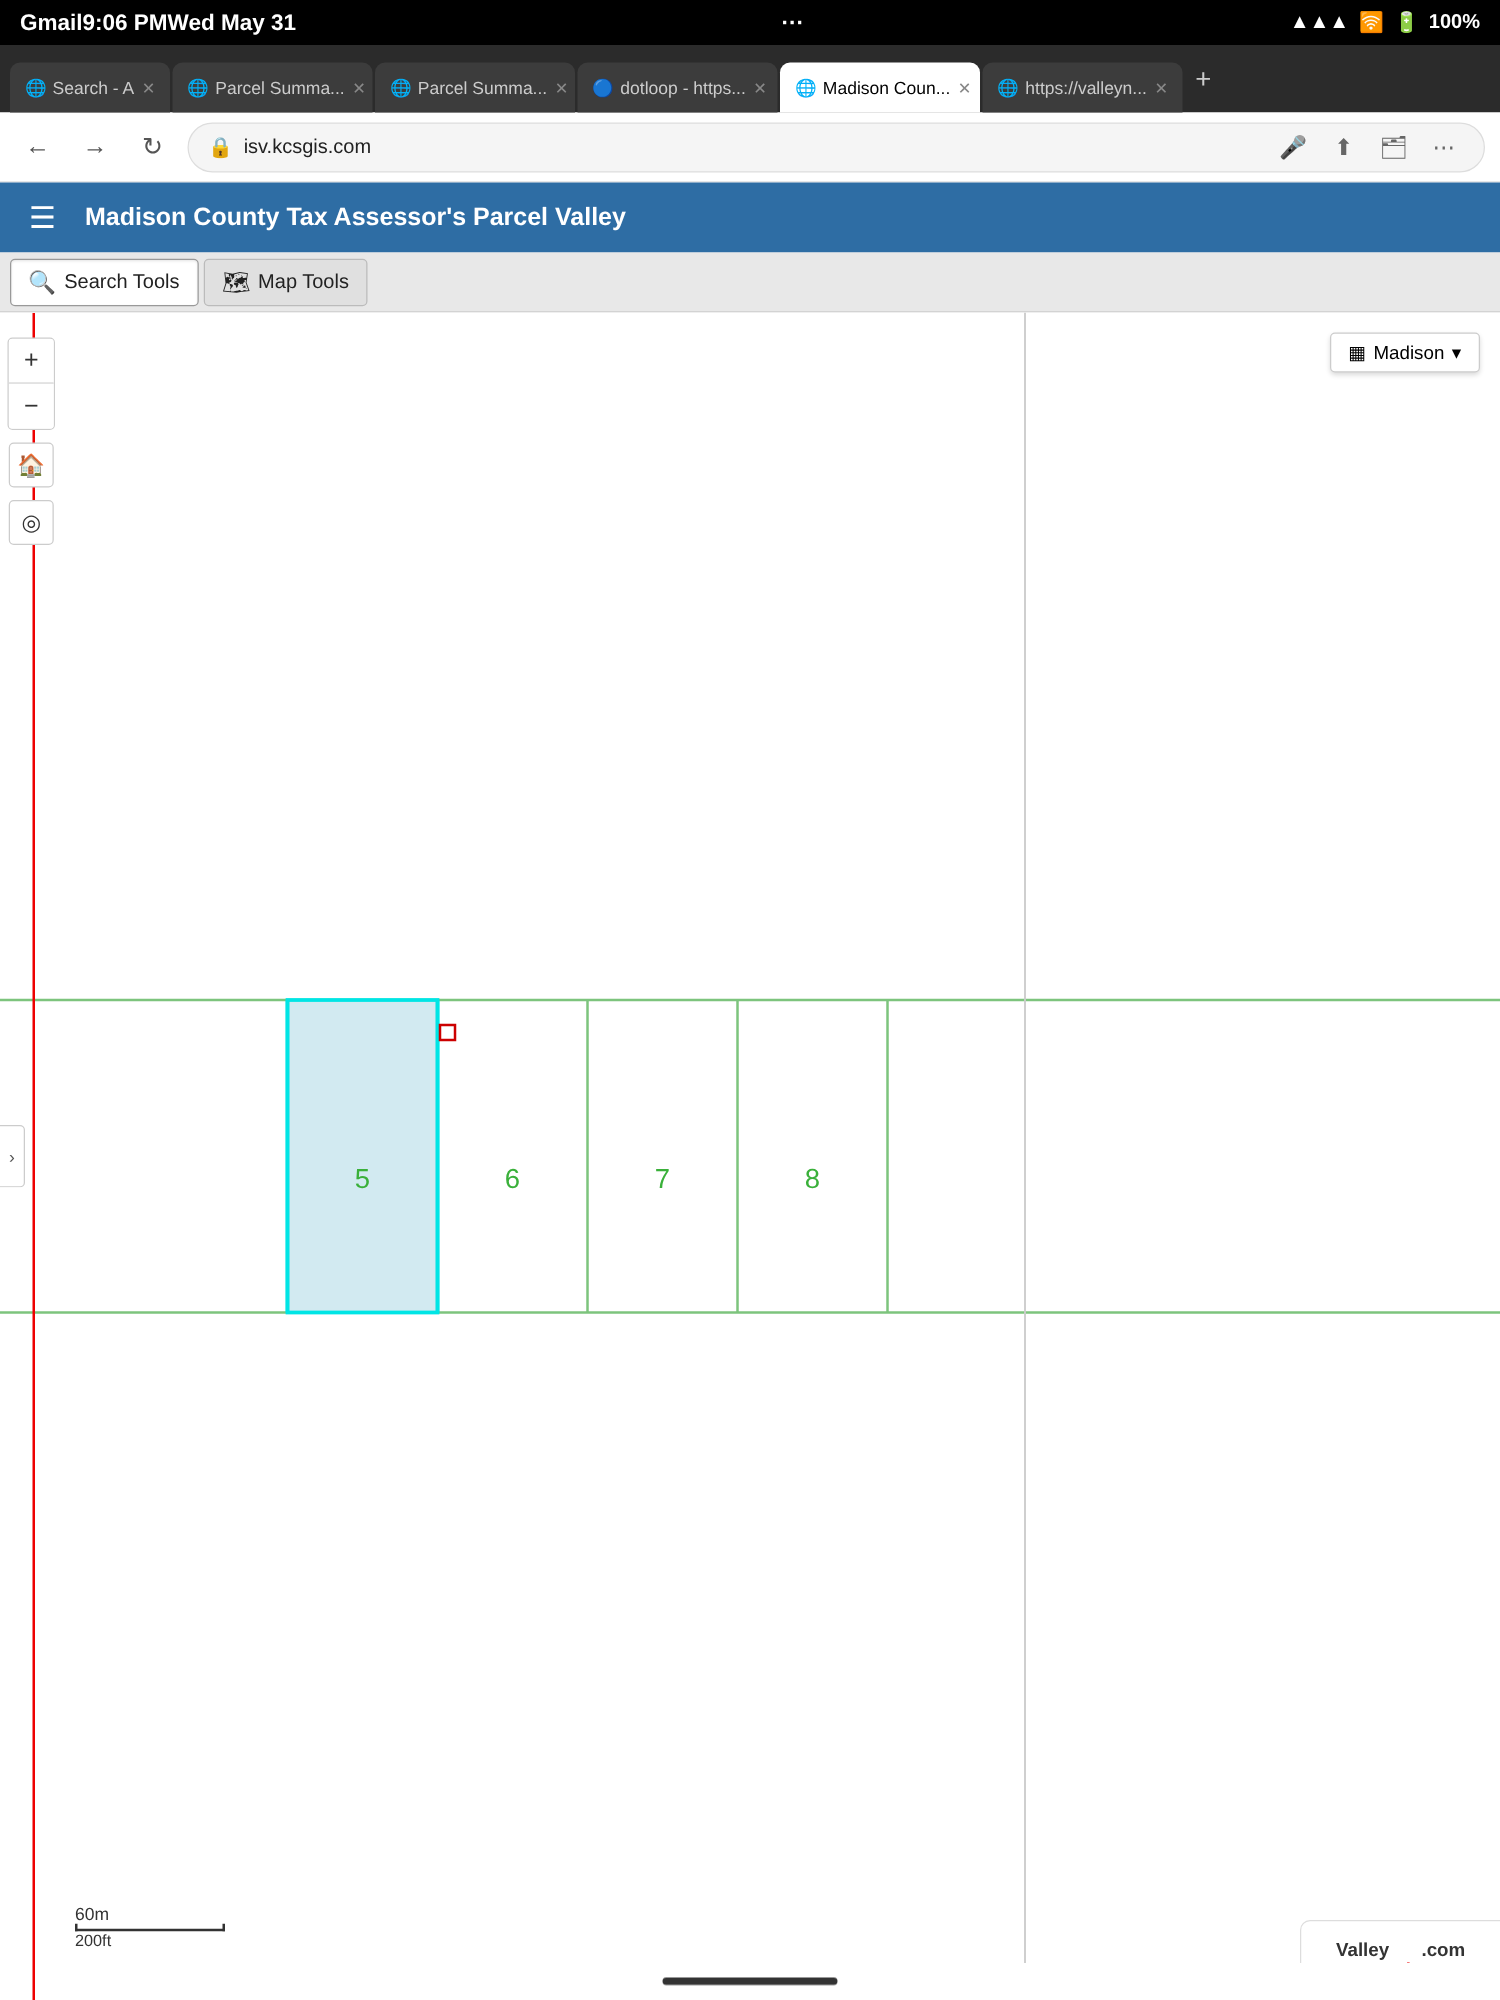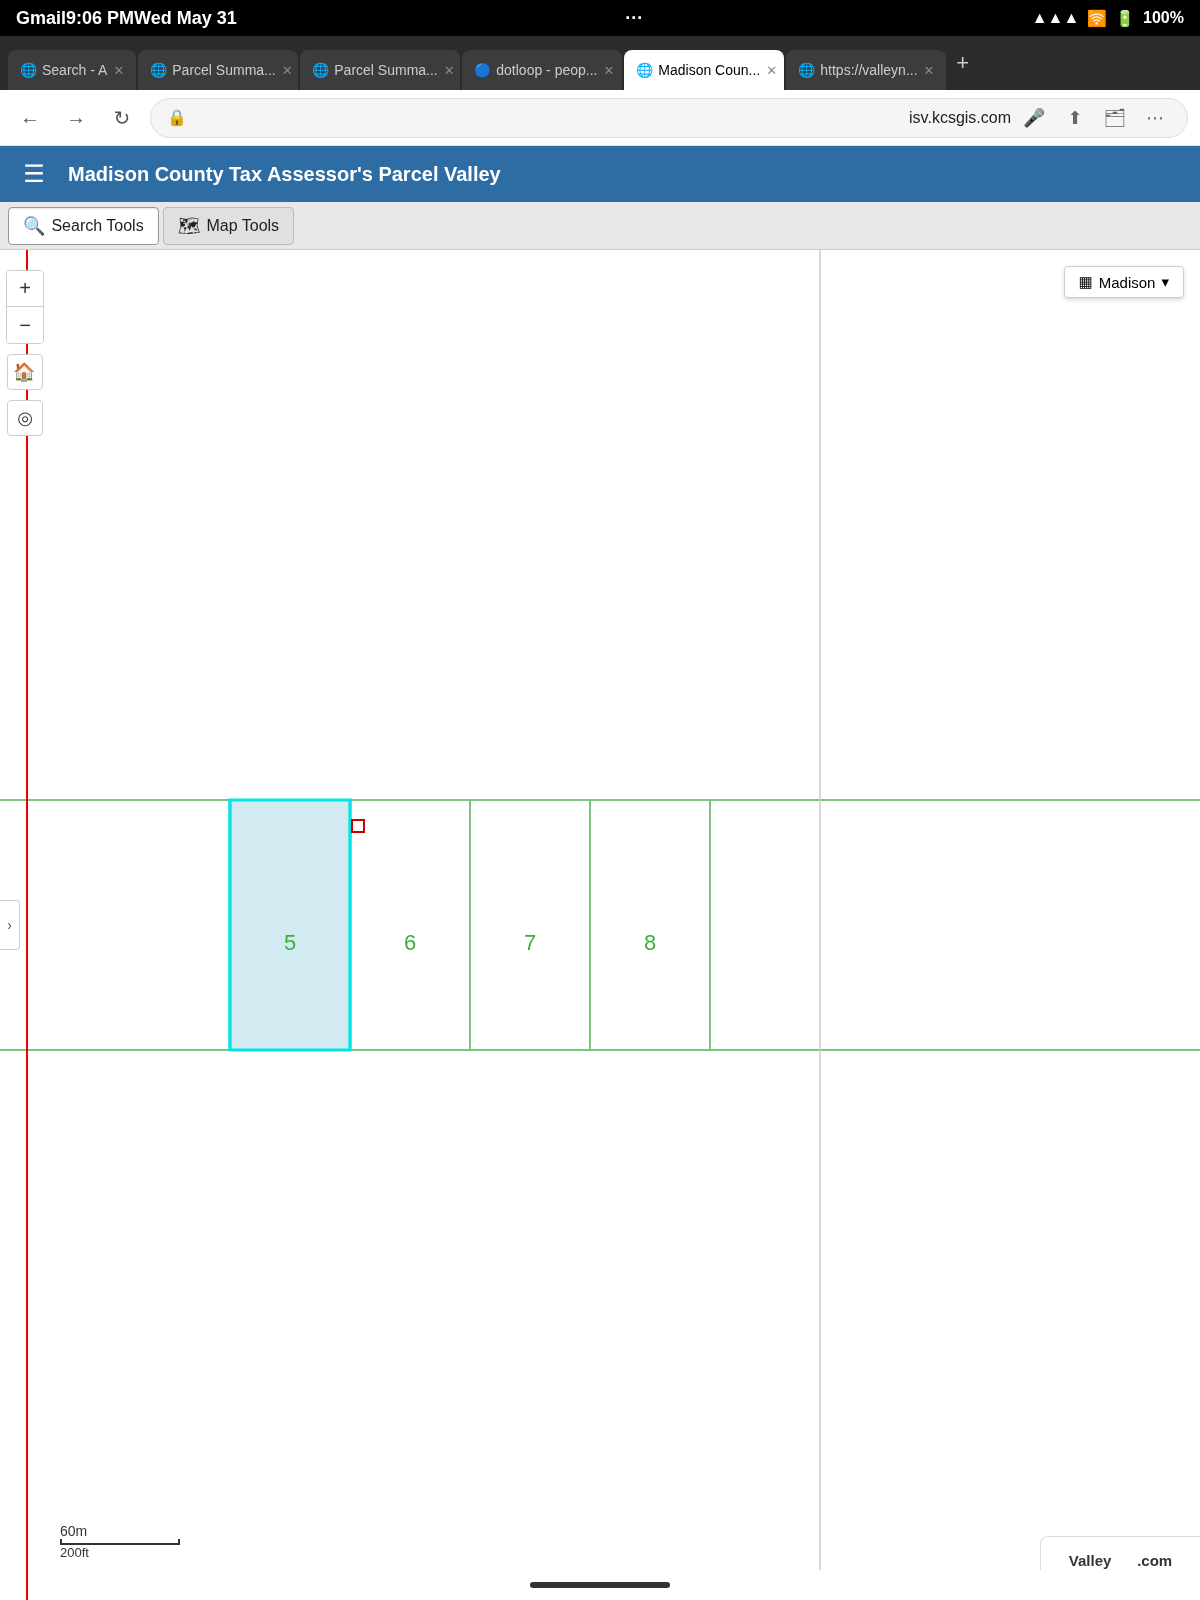--- a/index.html
+++ b/index.html
@@ -103,21 +103,21 @@
       display: flex;
       align-items: center;
       padding: 0 16px;
       height: 40px;
       gap: 8px;
     }
     .address-text {
       flex: 1;
       font-size: 16px;
       color: #222;
-      text-align: right;
+      text-align: left;
     }
     .address-icons { display: flex; gap: 8px; align-items: center; }
     .addr-icon-btn {
       background: none; border: none; cursor: pointer;
       font-size: 18px; color: #666;
       width: 32px; height: 32px;
       display: flex; align-items: center; justify-content: center;
     }
 
     
@@ -387,21 +387,21 @@
     <span>Parcel Summa...</span>
     <span class="tab-close">✕</span>
   </div>
   <div class="tab">
     <span class="tab-icon">🌐</span>
     <span>Parcel Summa...</span>
     <span class="tab-close">✕</span>
   </div>
   <div class="tab">
     <span class="tab-icon">🔵</span>
-    <span>dotloop - peop...</span>
+    <span>dotloop - https...</span>
     <span class="tab-close">✕</span>
   </div>
   <div class="tab active">
     <span class="tab-icon">🌐</span>
     <span>Madison Coun...</span>
     <span class="tab-close">✕</span>
   </div>
   <div class="tab">
     <span class="tab-icon">🌐</span>
     <span>https://valleyn...</span>

